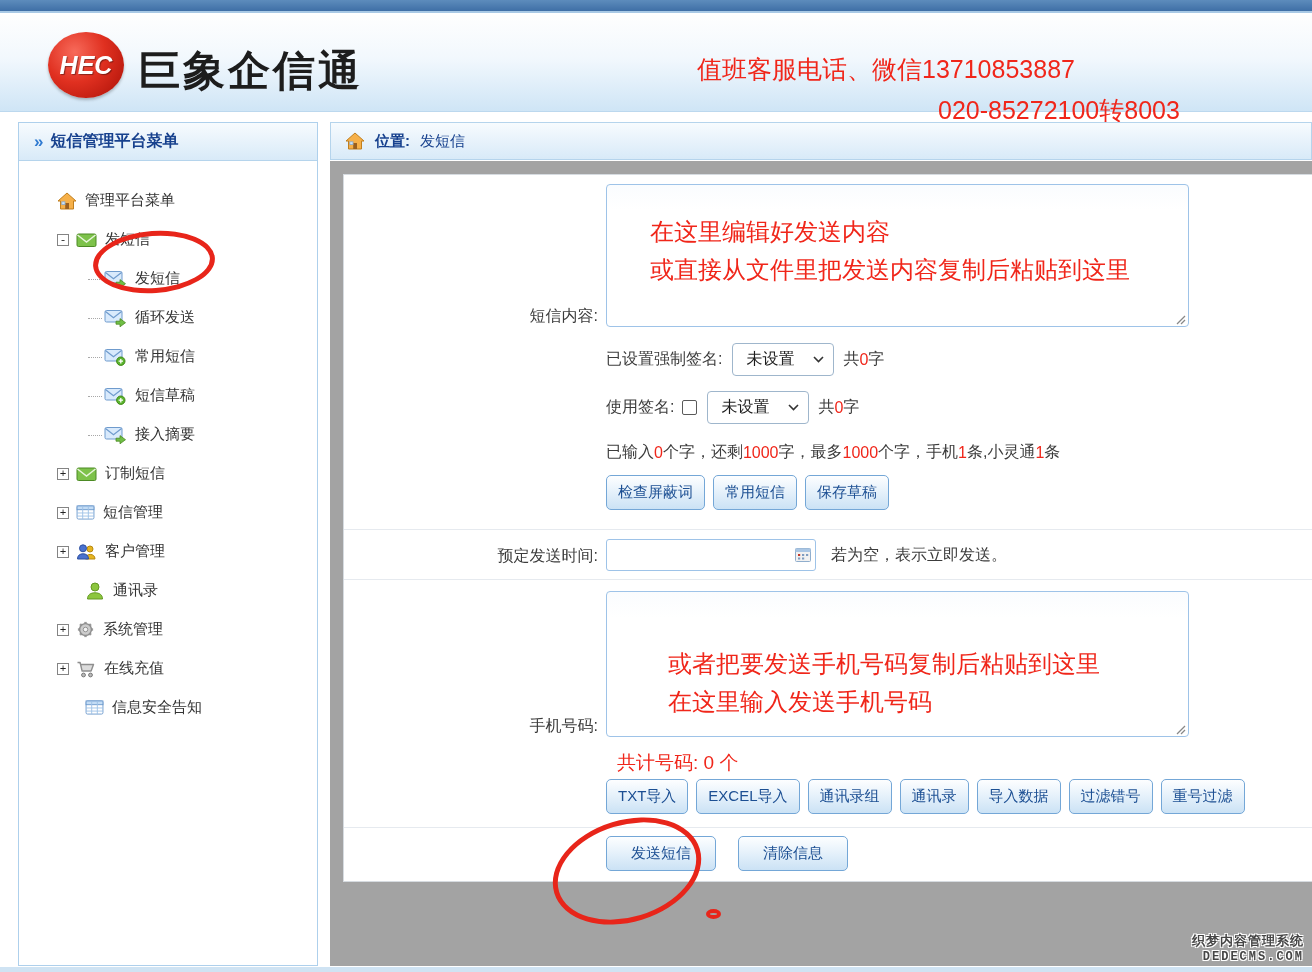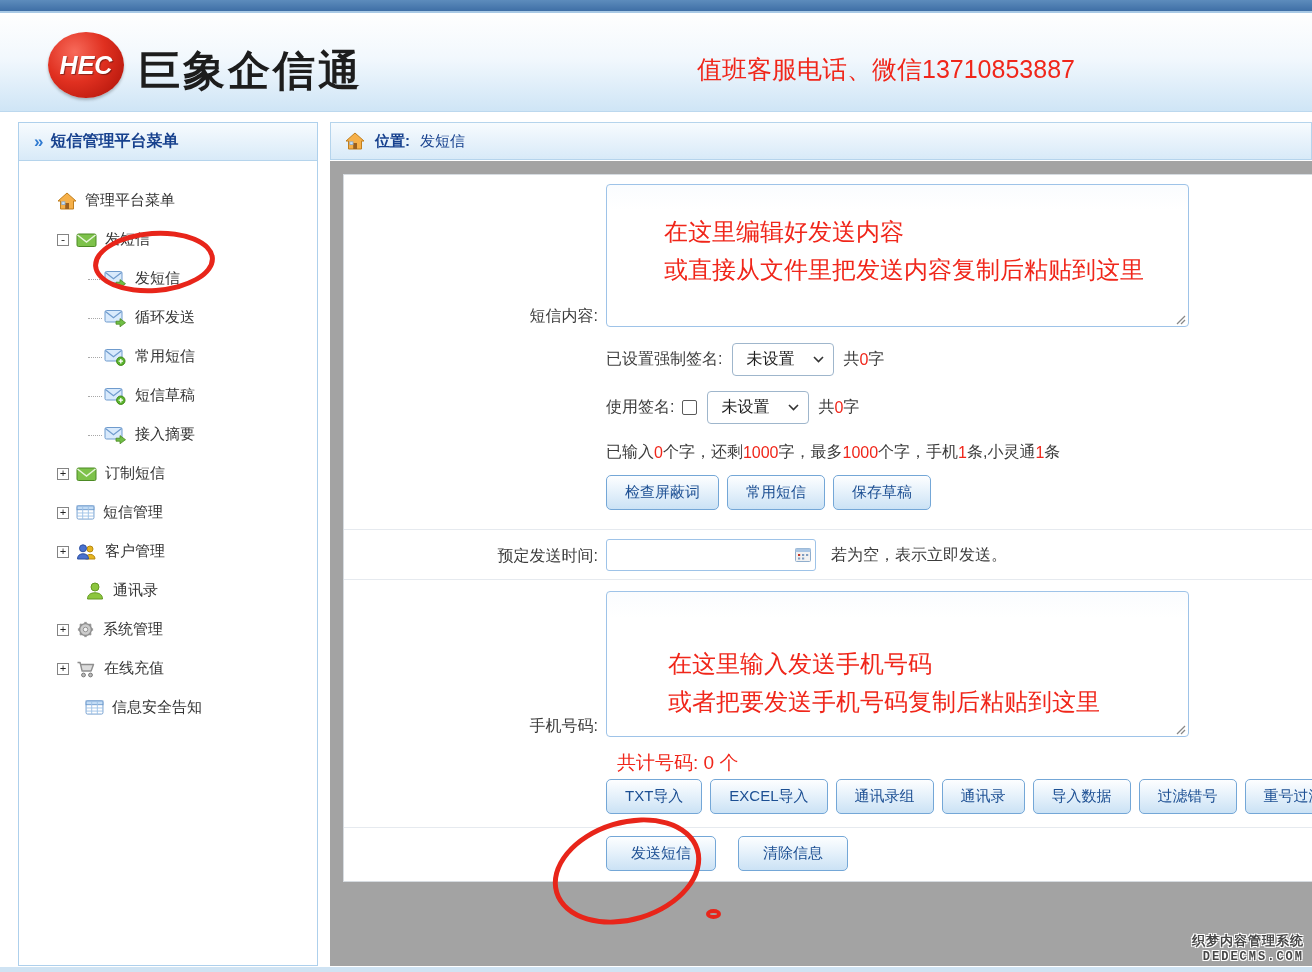--- a/index.html
+++ b/index.html
@@ -55,21 +55,21 @@
                  background:linear-gradient(#fafcfe,#ffffff 18%); outline:none; font-size:15px; padding:6px; }
   .rs-handle { position:absolute; pointer-events:none; }
   .frow { position:absolute; display:flex; align-items:center; font-size:16px; color:#3c3c3c; }
   .selectbox { height:33px; min-width:102px; border:1px solid #9fb6cc; border-radius:4px; background:#fff;
                display:flex; align-items:center; justify-content:space-between; padding:0 9px 0 13px;
                font-size:16px; color:#1c1c1c; cursor:pointer; }
   .selectbox .chev { margin-left:10px; display:flex; }
   .cbox { width:15px; height:15px; border:1.6px solid #5a5a5a; border-radius:2px; background:#fff; margin:0 10px 0 2px; cursor:pointer; }
   .rednum { color:#f0261a; }
   .btn { height:35px; border:1px solid #74a7d7; border-radius:5px; color:#1c4f93; font-size:15px;
-         background:linear-gradient(#fdfeff,#e7f2fb 45%,#cbe2f5); padding:0 18px; cursor:pointer;
+         background:linear-gradient(#fdfeff,#e7f2fb 45%,#cbe2f5); padding:0 11px; cursor:pointer;
          font-family:inherit; white-space:nowrap; }
   .btn + .btn { margin-left:8px; }
   .btn-wide { padding:0 24px; }
   .divline { position:absolute; left:0; right:0; border-top:1px solid #e6eaef; }
   .dateinput { position:relative; width:210px; height:32px; }
   .dateinput input { width:100%; height:100%; border:1px solid #9ec3e8; border-radius:3px; outline:none; padding:0 26px 0 8px; font-size:14px; }
   .dateinput .cal { position:absolute; right:5px; top:8px; cursor:pointer; display:flex; }
   .hint { margin-left:15px; font-size:16px; color:#3c3c3c; }
   .phone-count { position:absolute; font-size:19px; color:#f0261a; }
 
@@ -91,20 +91,21 @@
 </head>
 <body>
 
 <div class="topbar"></div>
 <div class="header">
   <div class="logo">
     <span>HEC</span>
   </div>
   <div class="brand">巨象企信通</div>
   <div class="svc1">值班客服电话、微信13710853887</div>
+  <div class="svc2">020-85272100转8003</div>
 </div>
 
 <div class="sidebar">
   <div class="panel-header">
     <span class="sb-arrow">»</span>
     <span class="sb-title">短信管理平台菜单</span>
   </div>
   <div class="tree">
 
     <div class="tree-row">
@@ -400,27 +401,27 @@
 
       <div class="frow" style="left:262px; top:661px;">
         <button class="btn btn-wide">发送短信</button>
         <button class="btn btn-wide" style="margin-left:22px;">清除信息</button>
       </div>
 
     </div>
   </div>
 </div>
 
-<div class="anno" style="left:650px; top:213px;margin-left:14px;">
+<div class="anno" style="left:650px; top:213px;">
   <div>在这里编辑好发送内容</div>
   <div>或直接从文件里把发送内容复制后粘贴到这里</div>
 </div>
 <div class="anno" style="left:668px; top:645px;">
+  <div>或者把要发送手机号码复制后粘贴到这里</div>
   <div>在这里输入发送手机号码</div>
-  <div>或者把要发送手机号码复制后粘贴到这里</div>
 </div>
 <div class="ellipse el-sidebar"></div>
 <div class="ellipse el-send"></div>
 <div class="red-dot"></div>
 
 <div class="watermark">
   <div class="wm1">织梦内容管理系统</div>
   <div class="wm2">DEDECMS.COM</div>
 </div>
 <div class="bottomstrip"></div>

